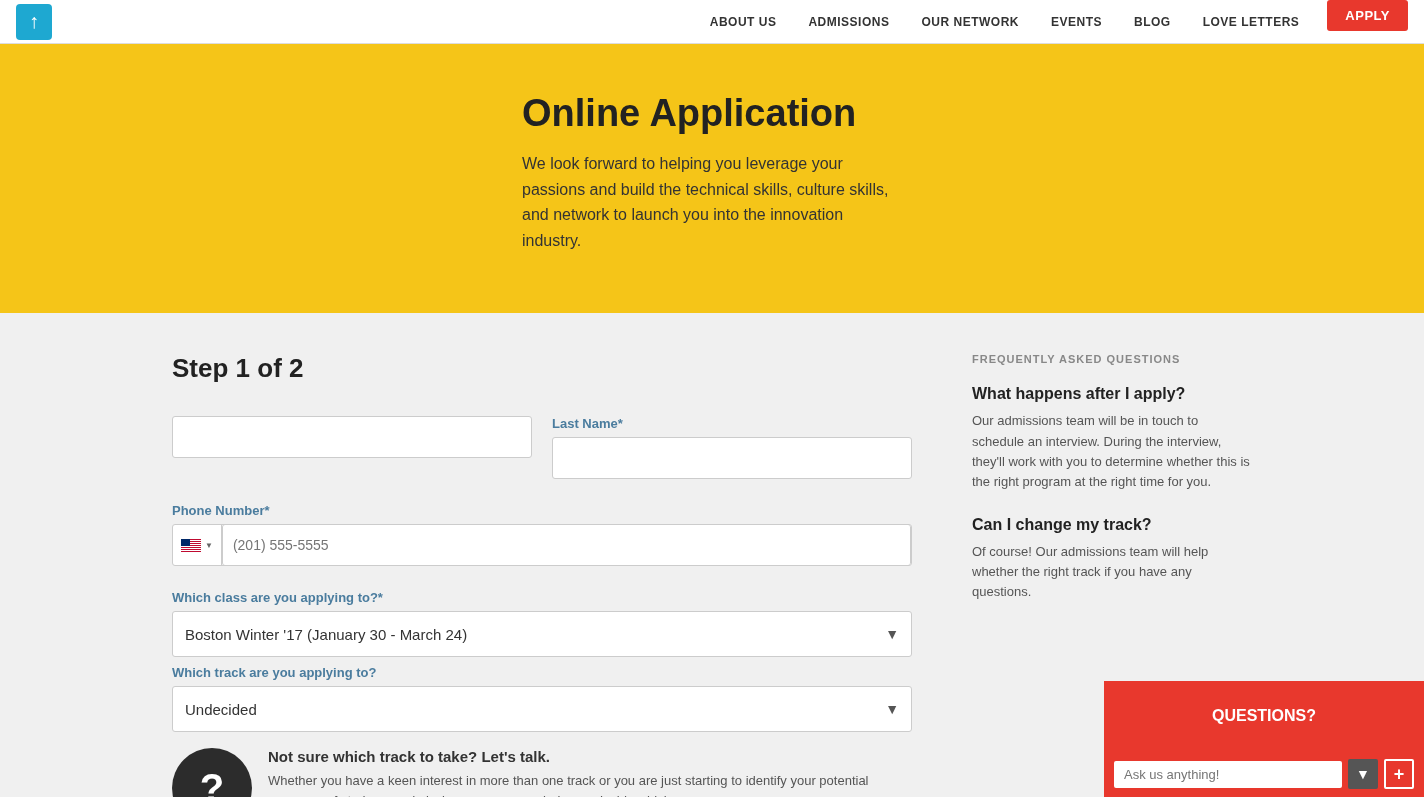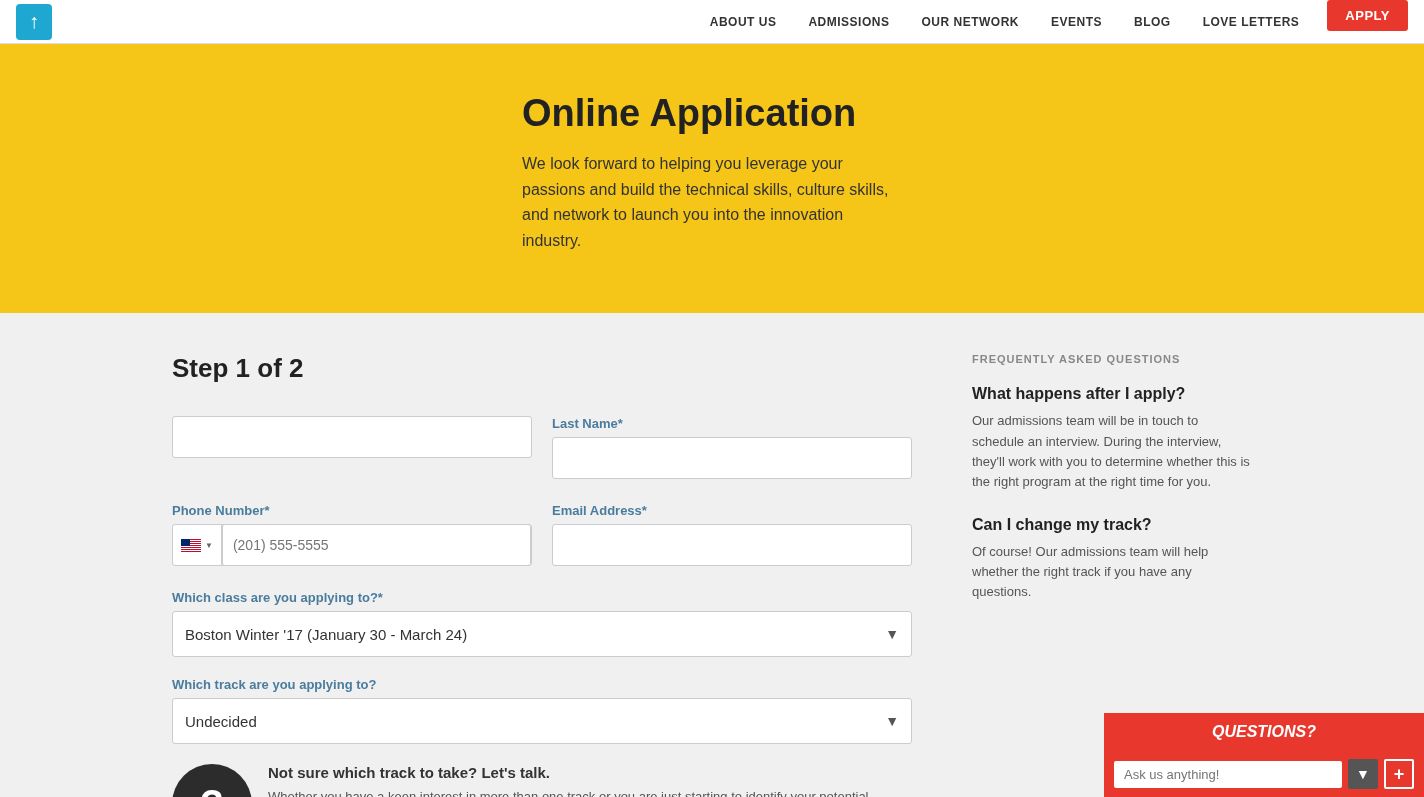--- a/index.html
+++ b/index.html
@@ -196,21 +196,21 @@
       outline: none;
       padding: 0 8px;
       font-size: 14px;
       color: #999;
       flex: 1;
       height: 100%;
     }
 
     
     .full-width-group {
-      margin-bottom: 20px;
+      margin-bottom: 8px;
     }
     .full-width-group label {
       display: block;
       font-size: 13px;
       color: #4a7c9e;
       font-weight: 600;
       margin-bottom: 6px;
     }
     .select-wrapper {
       position: relative;
@@ -304,23 +304,22 @@
       position: fixed;
       bottom: 0;
       right: 0;
       width: 320px;
       z-index: 100;
     }
     .chat-questions-btn {
       background: #e8382d;
       color: white;
       font-size: 16px;
-      font-style: italic;
-      font-weight: 700;
-      padding: 10px 20px;
+      font-weight: 700;
+      padding: 26px 20px;
       text-align: center;
       cursor: pointer;
     }
     .chat-input-bar {
       background: #e8382d;
       display: flex;
       align-items: center;
       padding: 8px 10px;
       gap: 6px;
     }
@@ -407,24 +406,20 @@
         <div class="form-group">
           <label>Phone Number*</label>
           <div class="phone-input-wrapper">
             <div class="phone-flag">
               <div class="flag-us"></div>
               <span class="flag-caret">▼</span>
             </div>
             <input type="tel" placeholder="(201) 555-5555" style="">
           </div>
         </div>
-        <div class="form-group">
-          <label>Email Address*</label>
-          <input type="email" placeholder="" style="">
-        </div>
       </div>
 
       <div class="full-width-group">
         <label>Which class are you applying to?*</label>
         <div class="select-wrapper">
           <select>
             <option>Boston Winter '17 (January 30 - March 24)</option>
             <option>Boston Spring '17 (April 10 - June 2)</option>
             <option>New York Winter '17 (February 6 - March 31)</option>
           </select>

